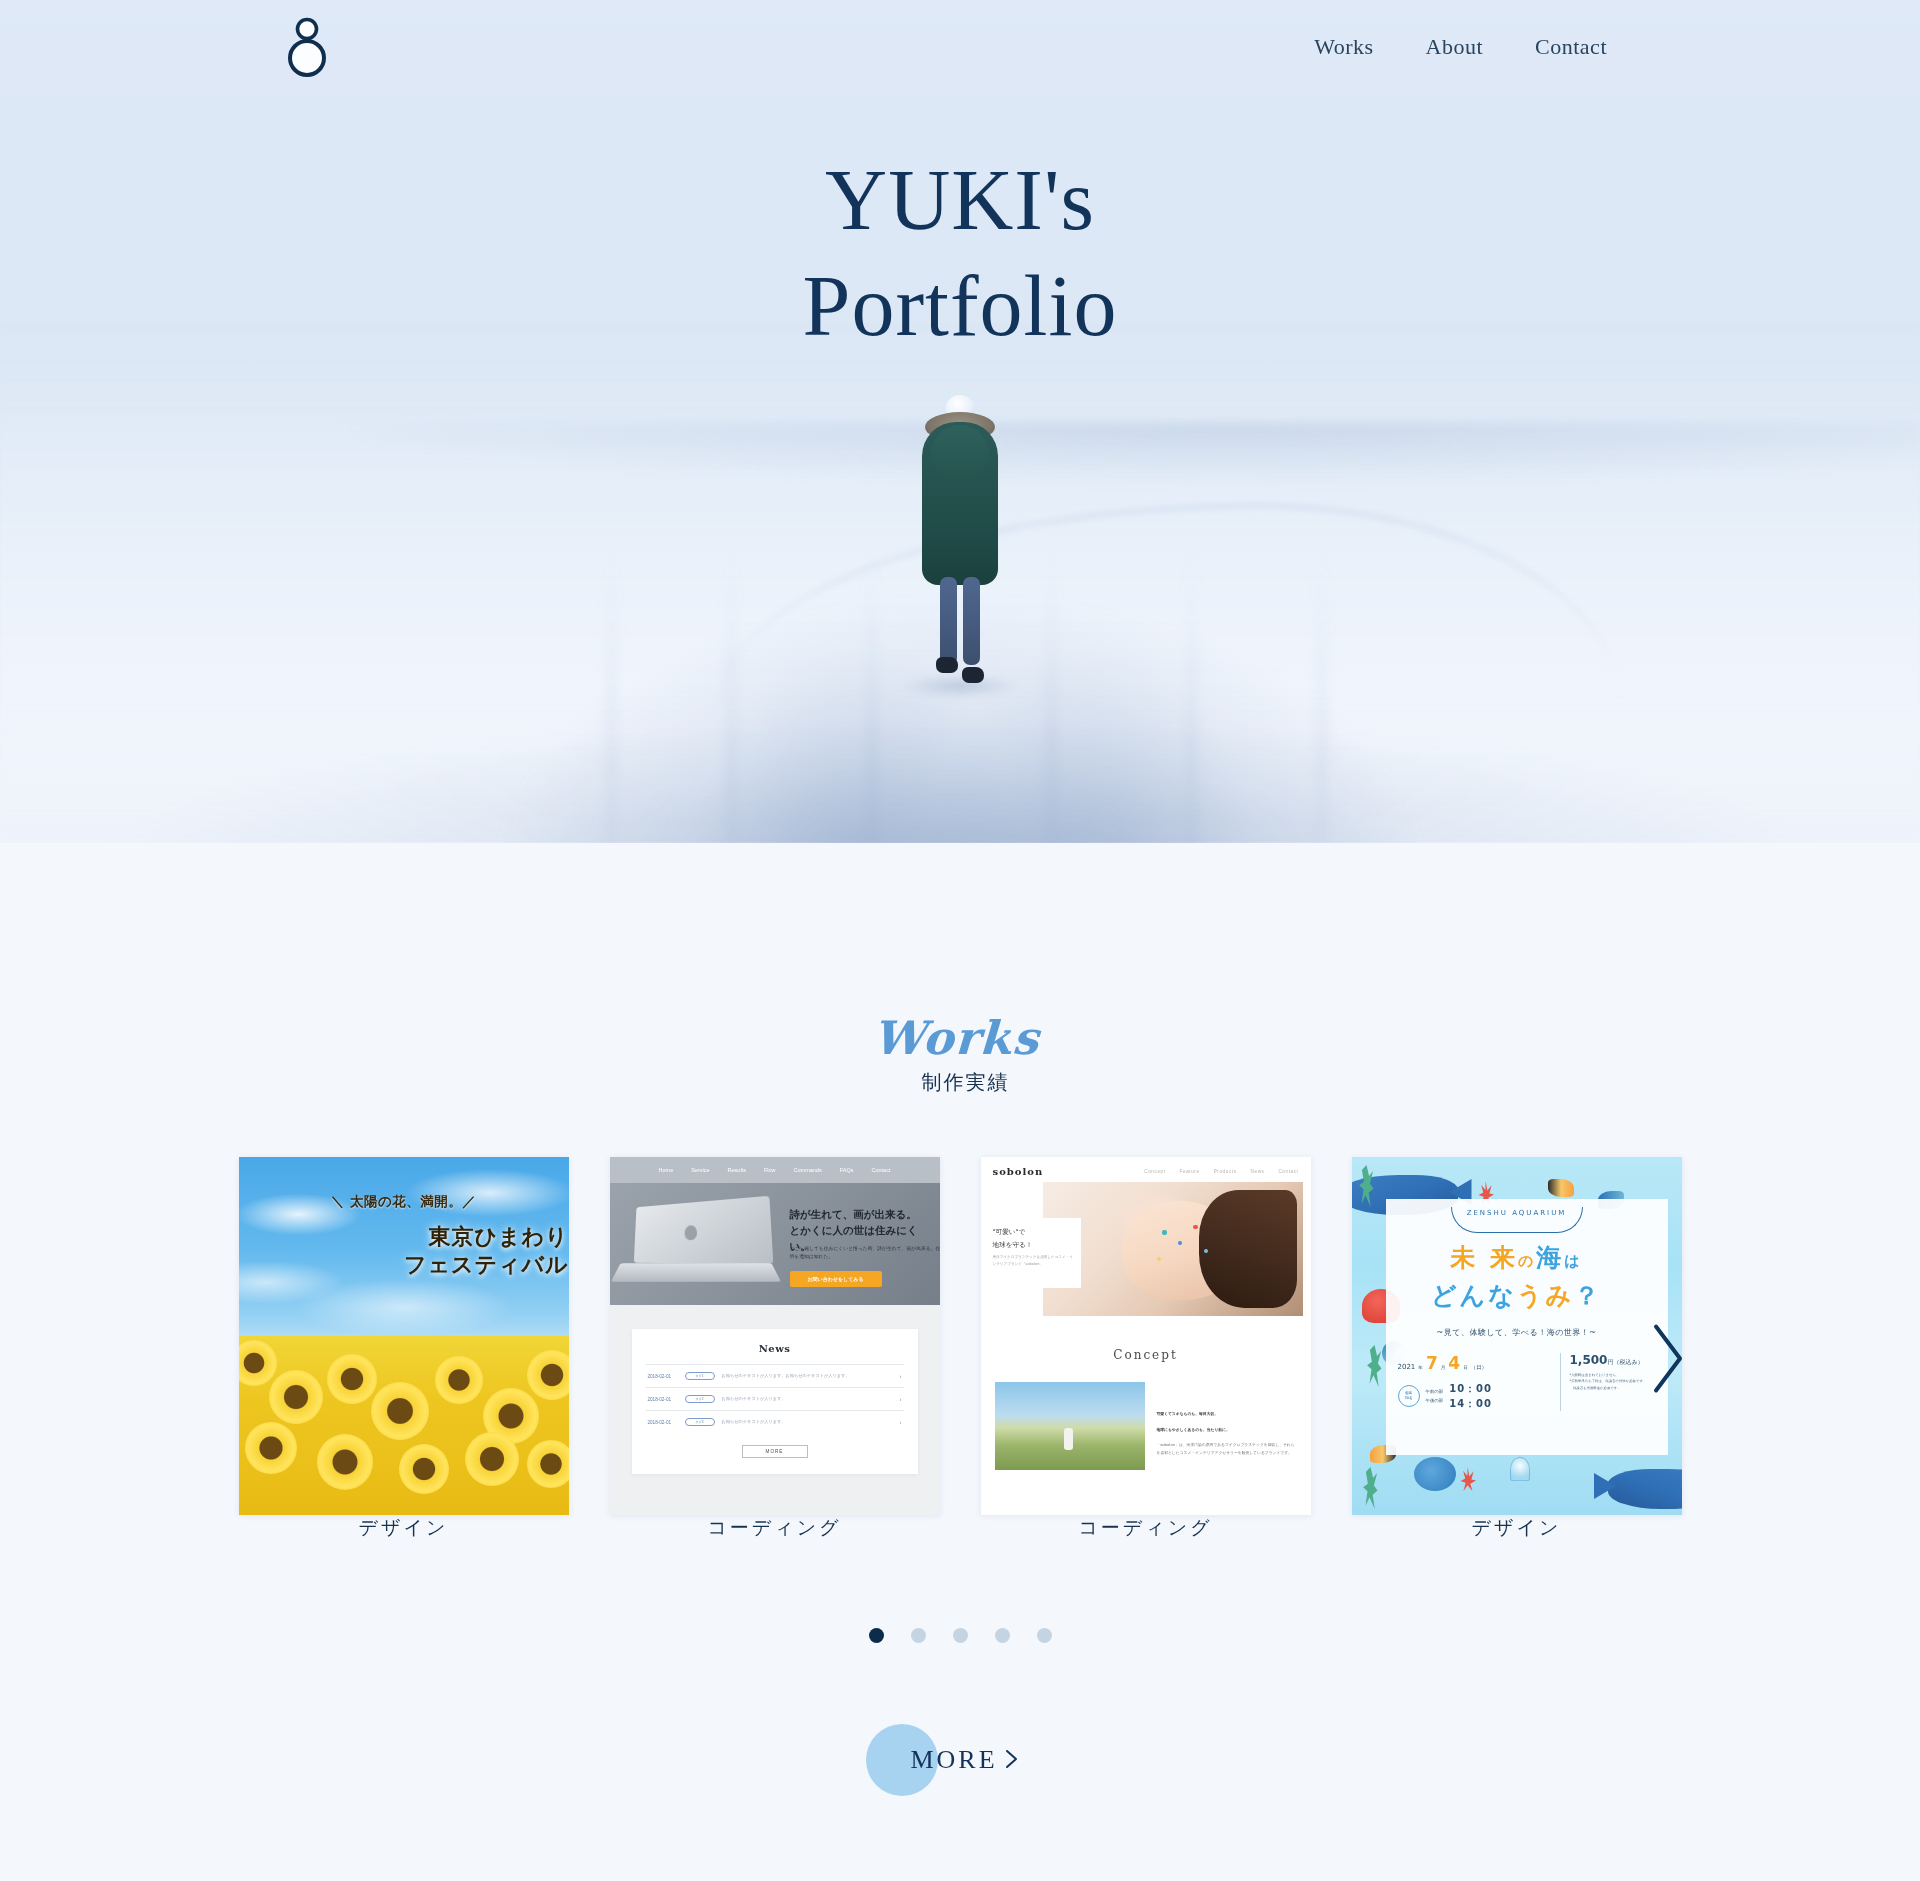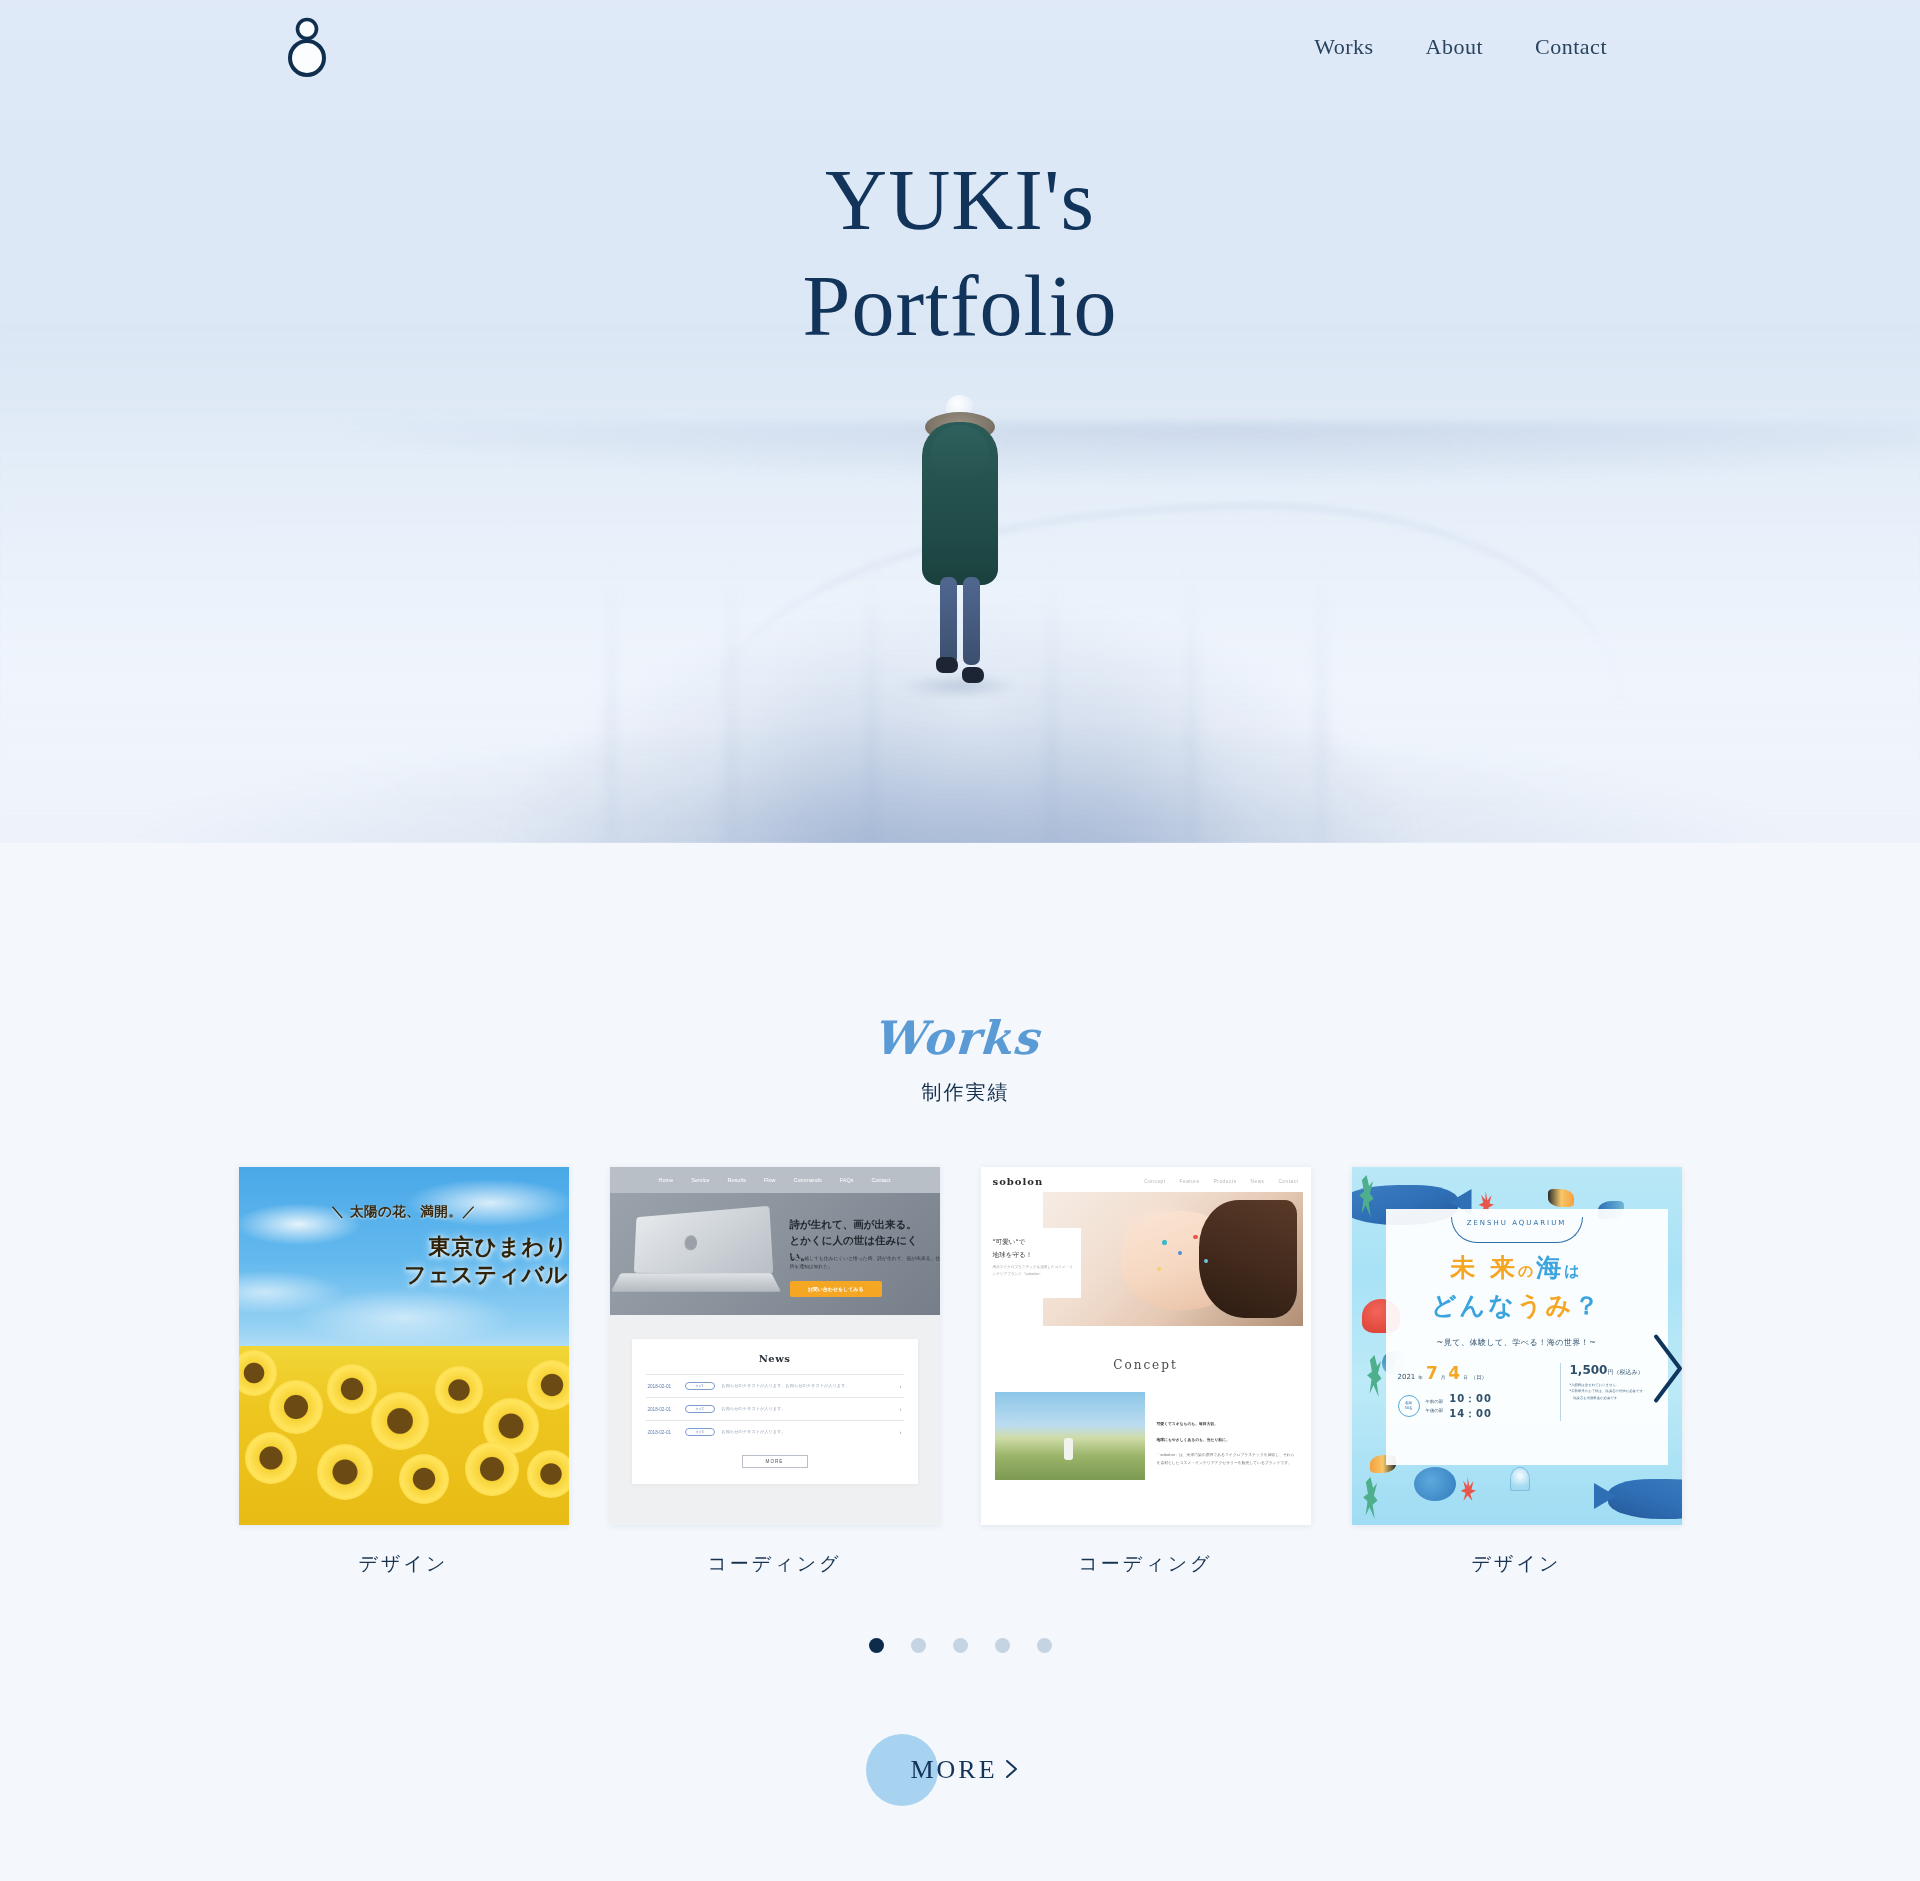--- a/index.html
+++ b/index.html
@@ -105,33 +105,33 @@
 
   
   .works { background:#f4f7fc; padding-top:168px; padding-bottom:150px; position:relative; }
   .works-head { text-align:center; }
   .works-script {
     font-family:"DejaVu Serif", serif;
     font-style:italic; font-weight:700;
     font-size:46px; color:#5b9bd5; letter-spacing:1px;
     transform:skewX(-6deg); display:inline-block;
   }
-  .works-sub { margin-top:14px; font-size:20px; color:#16324f; letter-spacing:2px;padding-left:11px; }
+  .works-sub { margin-top:4px; font-size:20px; color:#16324f; letter-spacing:2px;padding-left:11px; }
 
   .carousel { position:relative; margin-top:54px; height:420px; }
   .carousel-track {
     display:flex; justify-content:center; gap:41px; align-items:flex-start;
   }
   .card { width:330px; cursor:pointer; }
   .card-thumb {
     width:330px; height:358px; overflow:hidden; position:relative;
     background:#fff; box-shadow:0 1px 6px rgba(60,90,130,.10);margin-top:7px;
   }
   .card-caption {
-    margin-top:26px; text-align:center;
+    text-align:center;
     font-size:19px; color:#16324f; letter-spacing:3px;
   }
 
   
   .poster-sun { position:absolute; inset:0;
     background:linear-gradient(180deg,#4aa8e8 0%,#63b9ee 26%,#93d0f3 44%,#bfe2f7 53%,#f2d83b 60%,#f5cf27 100%); }
   .sun-clouds { position:absolute; inset:0;
     background:
       radial-gradient(ellipse 90px 30px at 18% 16%, rgba(255,255,255,.85) 0%, rgba(255,255,255,0) 70%),
       radial-gradient(ellipse 120px 34px at 76% 10%, rgba(255,255,255,.78) 0%, rgba(255,255,255,0) 70%),

